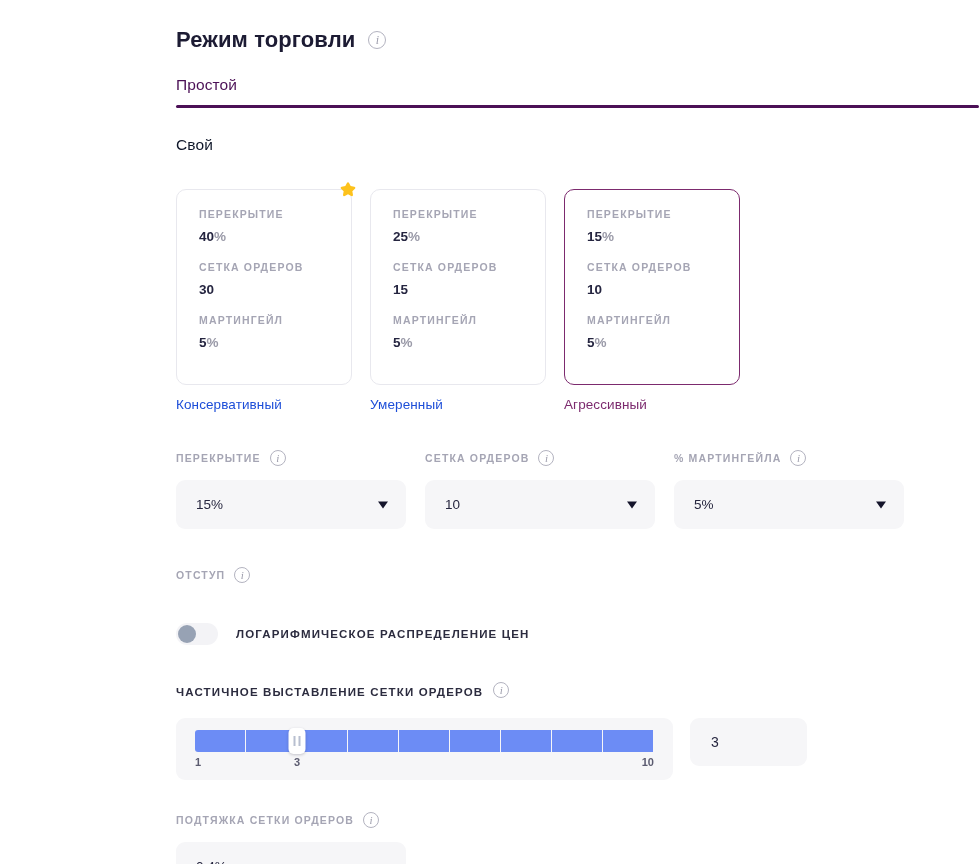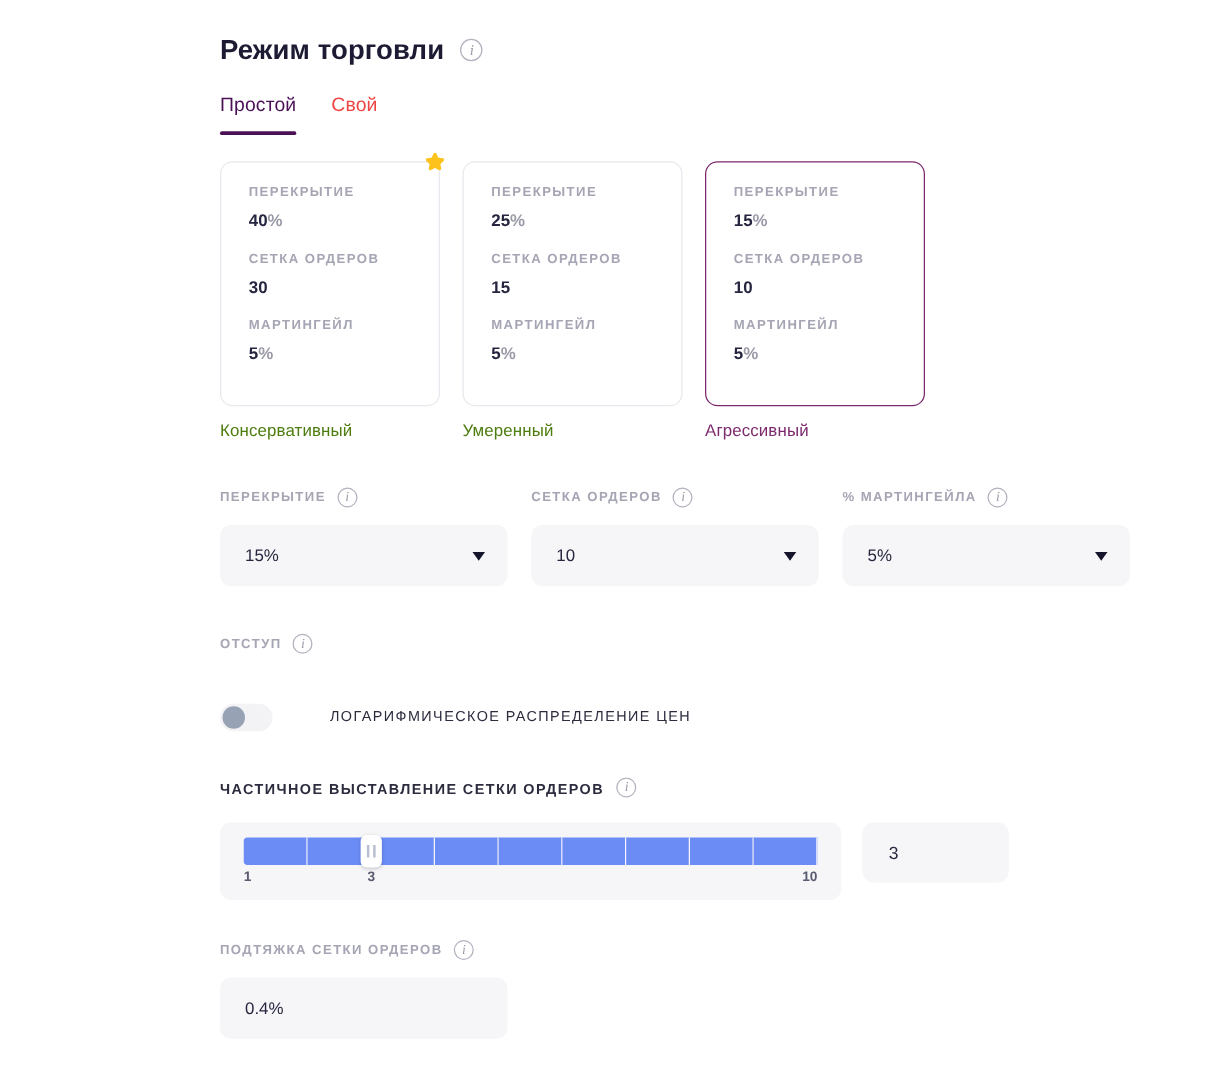--- a/index.html
+++ b/index.html
@@ -57,25 +57,26 @@
     height: 16px;
     font-size: 11px;
     border-width: 1.2px;
   }
 
   
   .tabs {
     display: flex;
     gap: 28px;
     margin-top: 23px;
+    flex-direction: column;
   }
   .tab {
     position: relative;
     font-size: 15.5px;
-    color: #ef4444;
+    color: #0f172a;
     padding-bottom: 14px;
     cursor: pointer;
     letter-spacing: 0.1px;
   }
   .tab.active { color: #4b1056; font-weight: 400; }
   .tab.active::after {
     content: "";
     position: absolute;
     left: 0; right: 0; bottom: 0;
     height: 3.5px;
@@ -120,21 +121,21 @@
     font-size: 13.5px;
     color: #252540;
     margin-top: 9px;
     font-weight: 700;
   }
   .field-value .pct { color: #9a9aa8; }
   .card-metric + .card-metric { margin-top: 17px; }
   .card-caption {
     margin-top: 12px;
     font-size: 13.5px;
-    color: #4d7c0f;
+    color: #1d4ed8;
     letter-spacing: 0.1px;
   }
   .card-caption.selected { color: #7c2a6e; }
 
   
   .form-row {
     display: flex;
     gap: 19px;
     margin-top: 38px;
   }
@@ -201,23 +202,22 @@
     left: 2px;
     width: 18px;
     height: 18px;
     border-radius: 50%;
     background: #97a2b4;
   }
   .toggle-label {
     font-size: 11.5px;
     letter-spacing: 1.15px;
     color: #2c2c3f;
-    font-weight: 400;
+    font-weight: 700;
     text-transform: uppercase;
-    margin-left: 28px;
   }
 
   
   .slider-head {
     display: flex;
     align-items: flex-end;
     gap: 10px;
     margin-top: 37px;
   }
   .slider-head .group-label {

